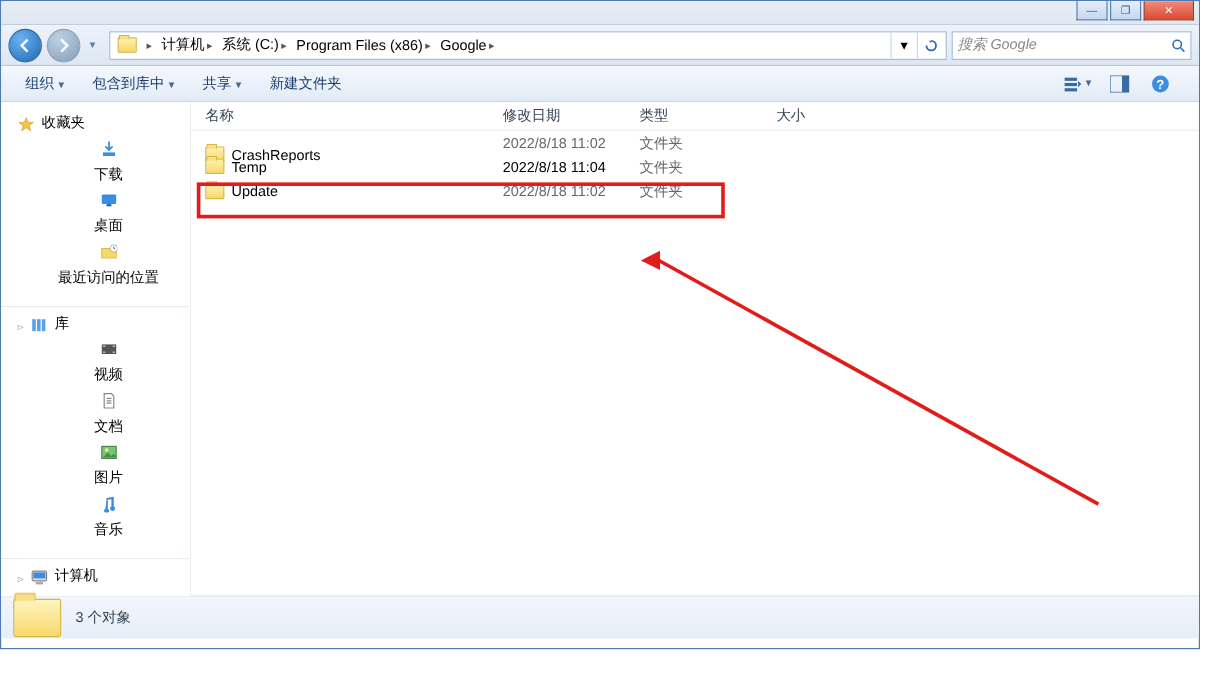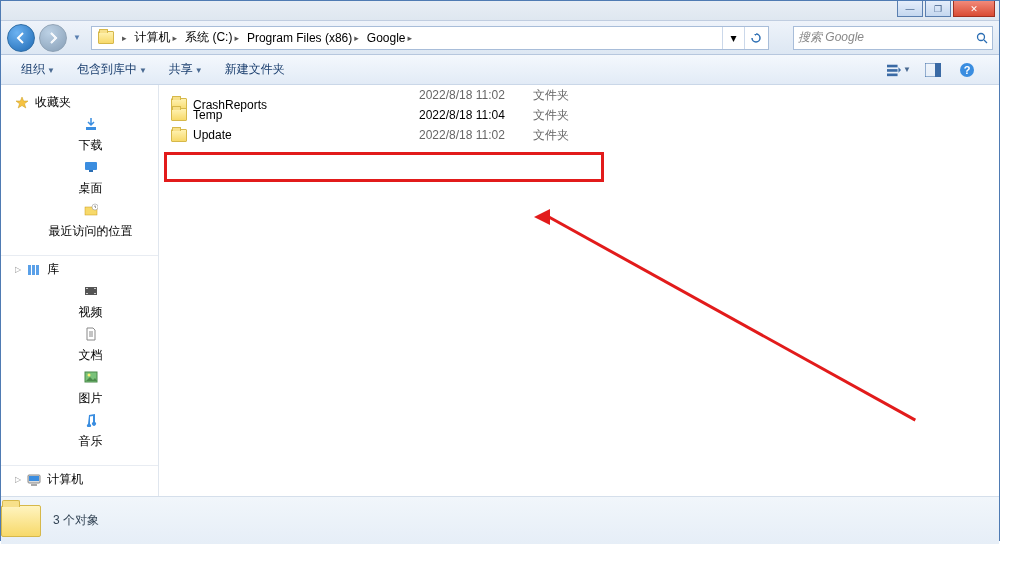--- a/index.html
+++ b/index.html
@@ -53,41 +53,41 @@
   .addr {
     flex:1; height:24px; border:1px solid #a8bdd9; background:#fff;
     display:flex; align-items:center; padding:0 2px;
     margin-left:4px;
   }
   .crumb { display:flex; align-items:center; gap:2px; padding:0 4px; height:100%;}
   .crumb .arrow { font-size:9px; color:#555;}
   .addr-refresh { width:22px; display:flex; align-items:center; justify-content:center; border-left:1px solid #cbd8ea; height:100%;}
   .search {
     width:200px; height:24px; border:1px solid #a8bdd9; background:#fff;
-    display:flex; align-items:center; padding:0 4px; margin-left:20px; color:#888; font-style:italic;
+    display:flex; align-items:center; padding:0 4px; margin-left:0; color:#888; font-style:italic;
     justify-content:space-between;
   }
   .toolbar {
     height: 30px;
     background: linear-gradient(#f4f8fd,#e2ebf6);
     border-bottom:1px solid #cad7e8;
     display:flex; align-items:center; padding:0 20px; gap:22px; color:#1a3e6e;
   }
   .toolbar .drop { font-size:8px; color:#4a6a92; margin-left:2px;}
   .toolbar-right { margin-left:auto; display:flex; gap:10px; align-items:center;}
   .toolbar-right .icon-btn { width:24px; height:22px; display:flex; align-items:center; justify-content:center; color:#3a6aa5;}
   .body {
     display:flex; height: calc(100% - 20px - 34px - 30px - 44px);
   }
   .sidebar {
     width:158px; border-right:1px solid #e0e6ee; background:#fff;
     padding:6px 0; overflow-y:auto;
   }
   .side-group { margin-bottom:12px;}
-  .side-head { display:flex; align-items:center; gap:6px; padding:3px 8px 3px 14px; font-size:12px;}
+  .side-head { display:flex; align-items:flex-end; gap:6px; padding:3px 8px 3px 14px; font-size:12px;font-family:Liberation Mono, monospace;}
   .side-item { display:flex; align-items:center; gap:6px; padding:3px 8px 3px 30px;flex-direction:column; }
   .tri { font-size:8px; color:#999;}
   .side-line { border-top:1px solid #e8ecf2; margin:2px 0;}
   .content { flex:1; position:relative; background:#fff;}
   .cols {
     display:flex; height:24px; align-items:center; border-bottom:1px solid #e8ecf2;
     font-size:12px; color:#345;
     padding-left:12px;
   }
   .col-name { width:248px;}
@@ -113,22 +113,22 @@
     position:absolute; width:500px; height:3px; background:#e21b1b;
     transform-origin: left center;
     pointer-events:none;
   }
   .arrow-head {
     position:absolute; width:0; height:0; border-right:16px solid #e21b1b;
     border-top:8px solid transparent; border-bottom:8px solid transparent;
     pointer-events:none;
   }
   .status {
-    height:48px; border-top:1px solid #d5dfeb; background:linear-gradient(#f1f6fb,#e6eef7);
-    display:flex; align-items:center; padding:0 0; gap:12px; color:#345;
+    height:36px; border-top:1px solid #d5dfeb; background:linear-gradient(#f1f6fb,#e6eef7);
+    display:flex; align-items:center; padding:0 10px; gap:12px; color:#345;
   }
   .status-folder {
     width:40px; height:32px;
     background:linear-gradient(#fff4c0,#f7d96a);
     border:1px solid #d6b84a; border-radius:2px; position:relative;
   }
   .status-folder::before{
     content:""; position:absolute; top:-6px; left:0; width:16px; height:6px;
     background:#f7e08a; border:1px solid #d6b84a; border-bottom:none; border-radius:2px 2px 0 0;
   }
@@ -329,20 +329,26 @@
               <rect x="8" y="2" width="5" height="4" fill="#3a8de0"></rect>
               <rect x="4.5" y="9" width="5" height="4" fill="#3a8de0"></rect>
               <path d="M3.5 6 L3.5 8 L10.5 8 L10.5 6 M7 8 L7 9" stroke="#888" fill="none"></path>
             </svg>
           <span>网络</span>
         </div>
       </div>
     </div>
 
     <div class="content">
+      <div class="cols">
+        <div class="col-name">名称</div>
+        <div class="col-date">修改日期</div>
+        <div class="col-type">类型</div>
+        <div class="col-size">大小</div>
+      </div>
       <div class="rows">
         <div class="row">
           <div class="col-name" style="display:flex;align-items:center;margin-top:19px;">
               <span class="folder-icon"></span>
               <span>CrashReports</span>
             </div>
           <div class="col-date" style="color:#666">2022/8/18 11:02</div>
           <div class="col-type" style="color:#666">文件夹</div>
         </div>
         <div class="row">

